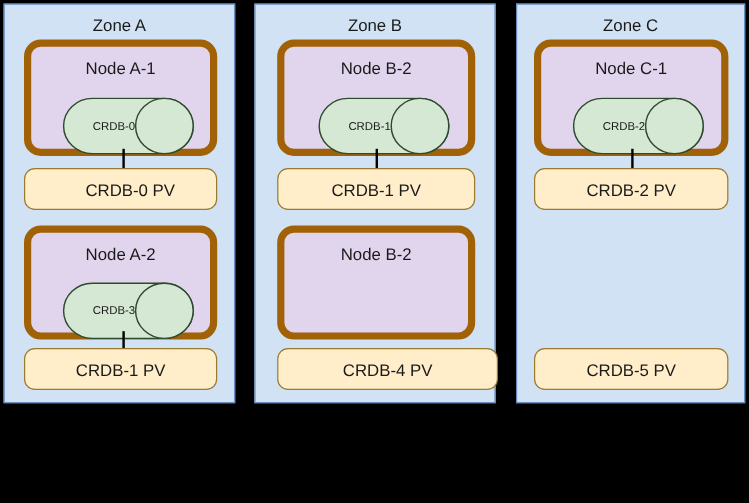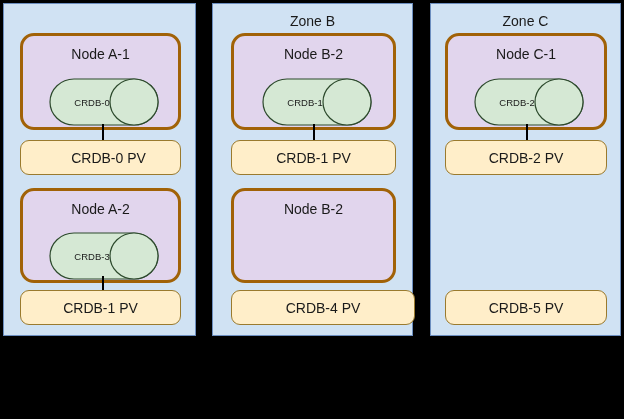--- a/index.html
+++ b/index.html
@@ -29,21 +29,21 @@
     left: 0;
     right: 0;
     text-align: center;
     font-size: 14px;
     color: #1a1a1a;
     line-height: 18px;
   }
   .node {
     position: absolute;
     background: #e1d5ed;
-    border: 3px solid #a16207;
+    border: 6px solid #a16207;
     border-radius: 14px;
     box-sizing: border-box;
   }
   .node-title {
     position: absolute;
     top: 9px;
     left: 0;
     right: 0;
     text-align: center;
     font-size: 14px;
@@ -90,20 +90,21 @@
     width: 2px;
     background: #000000;
   }
 </style>
 </head>
 <body>
 
 <div id="canvas">
 
   <div class="zone" style="left:3px; width:193px;">
+    <div class="zone-title">Zone A</div>
 
     <div class="node" style="left:16px; top:29px; width:161px; height:97px;">
       <div class="node-title">Node A-1</div>
       <div class="pod" style="left:26px; top:42px;">
         <svg viewBox="0 0 110 48" xmlns="http://www.w3.org/2000/svg">
           <path d="M25,1 L85,1 A24,23 0 0 1 85,47 L25,47 A24,23 0 0 1 25,1 Z" fill="#d5e8d4" stroke="#2d4a2d" stroke-width="1.2"></path>
           <ellipse cx="85" cy="24" rx="24" ry="23" fill="#d5e8d4" stroke="#2d4a2d" stroke-width="1.2"></ellipse>
         </svg>
         <div class="pod-label">CRDB-0</div>
       </div>

